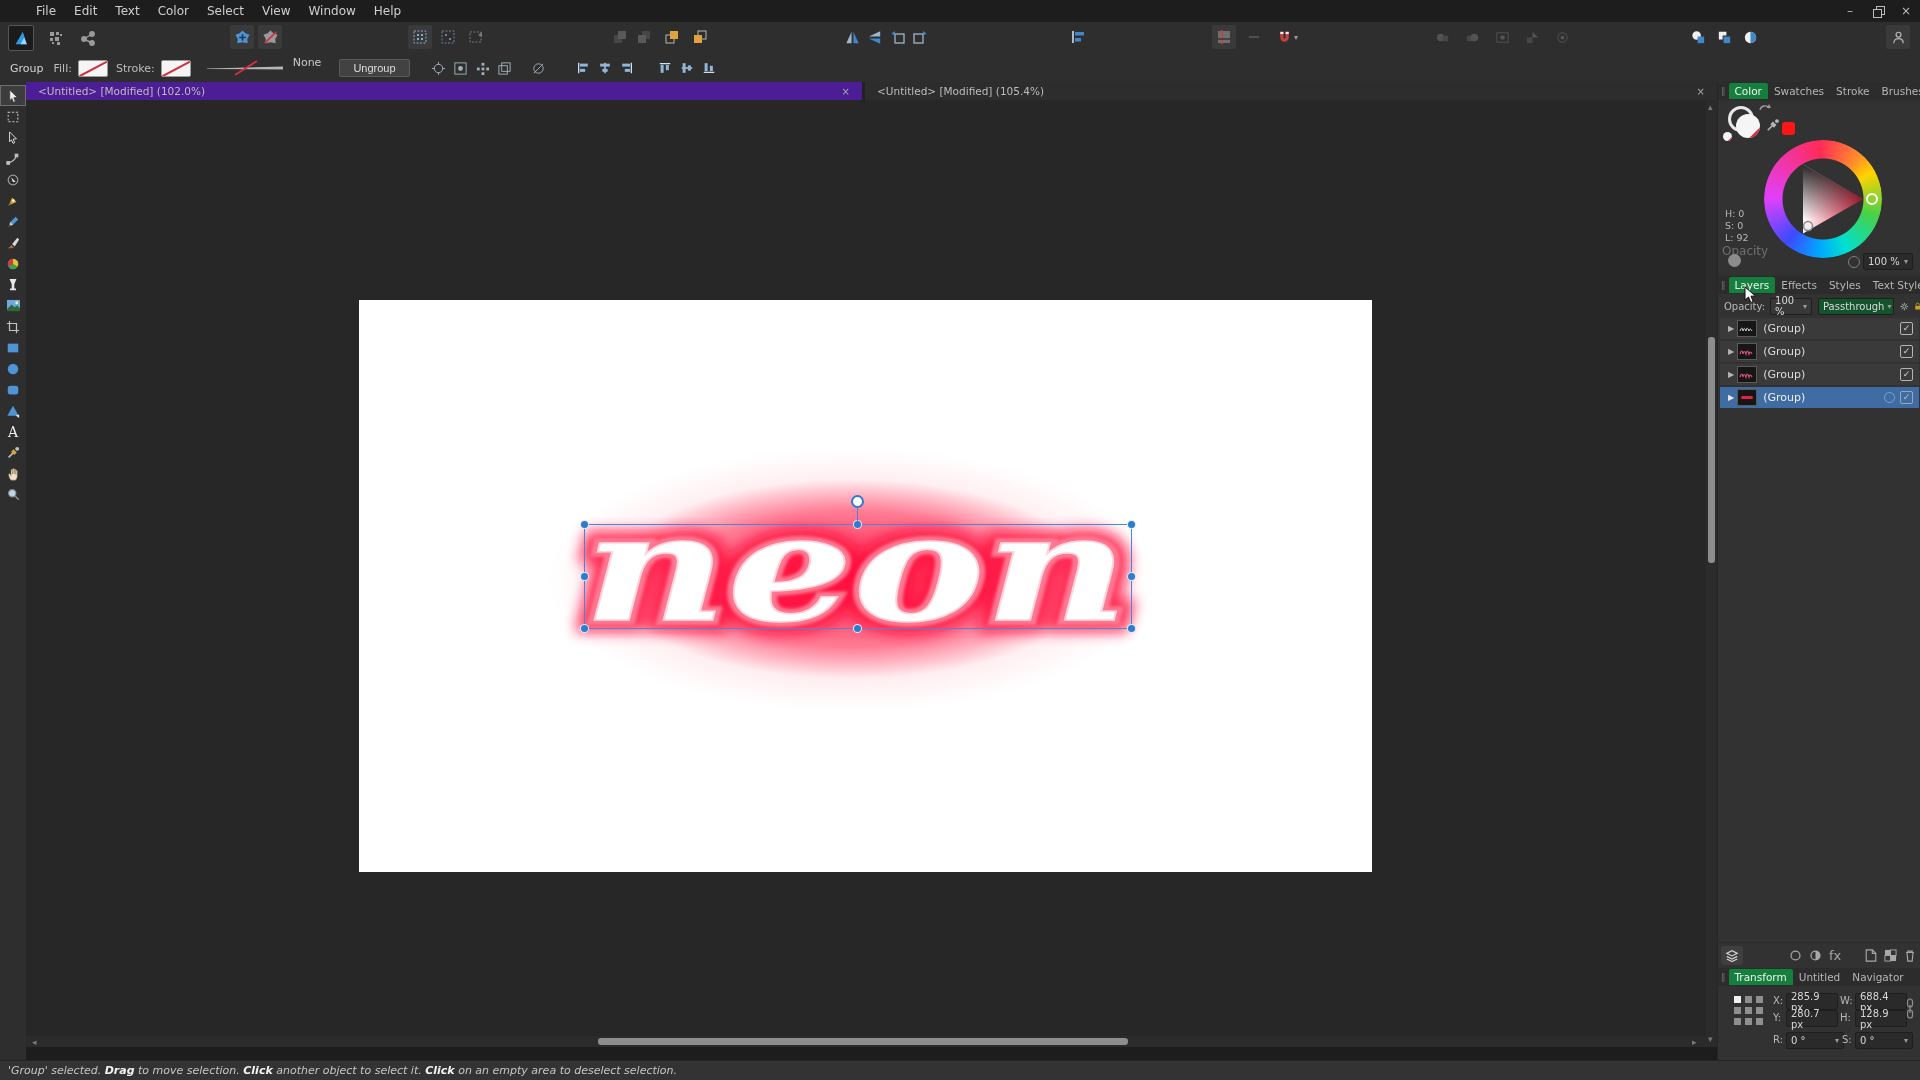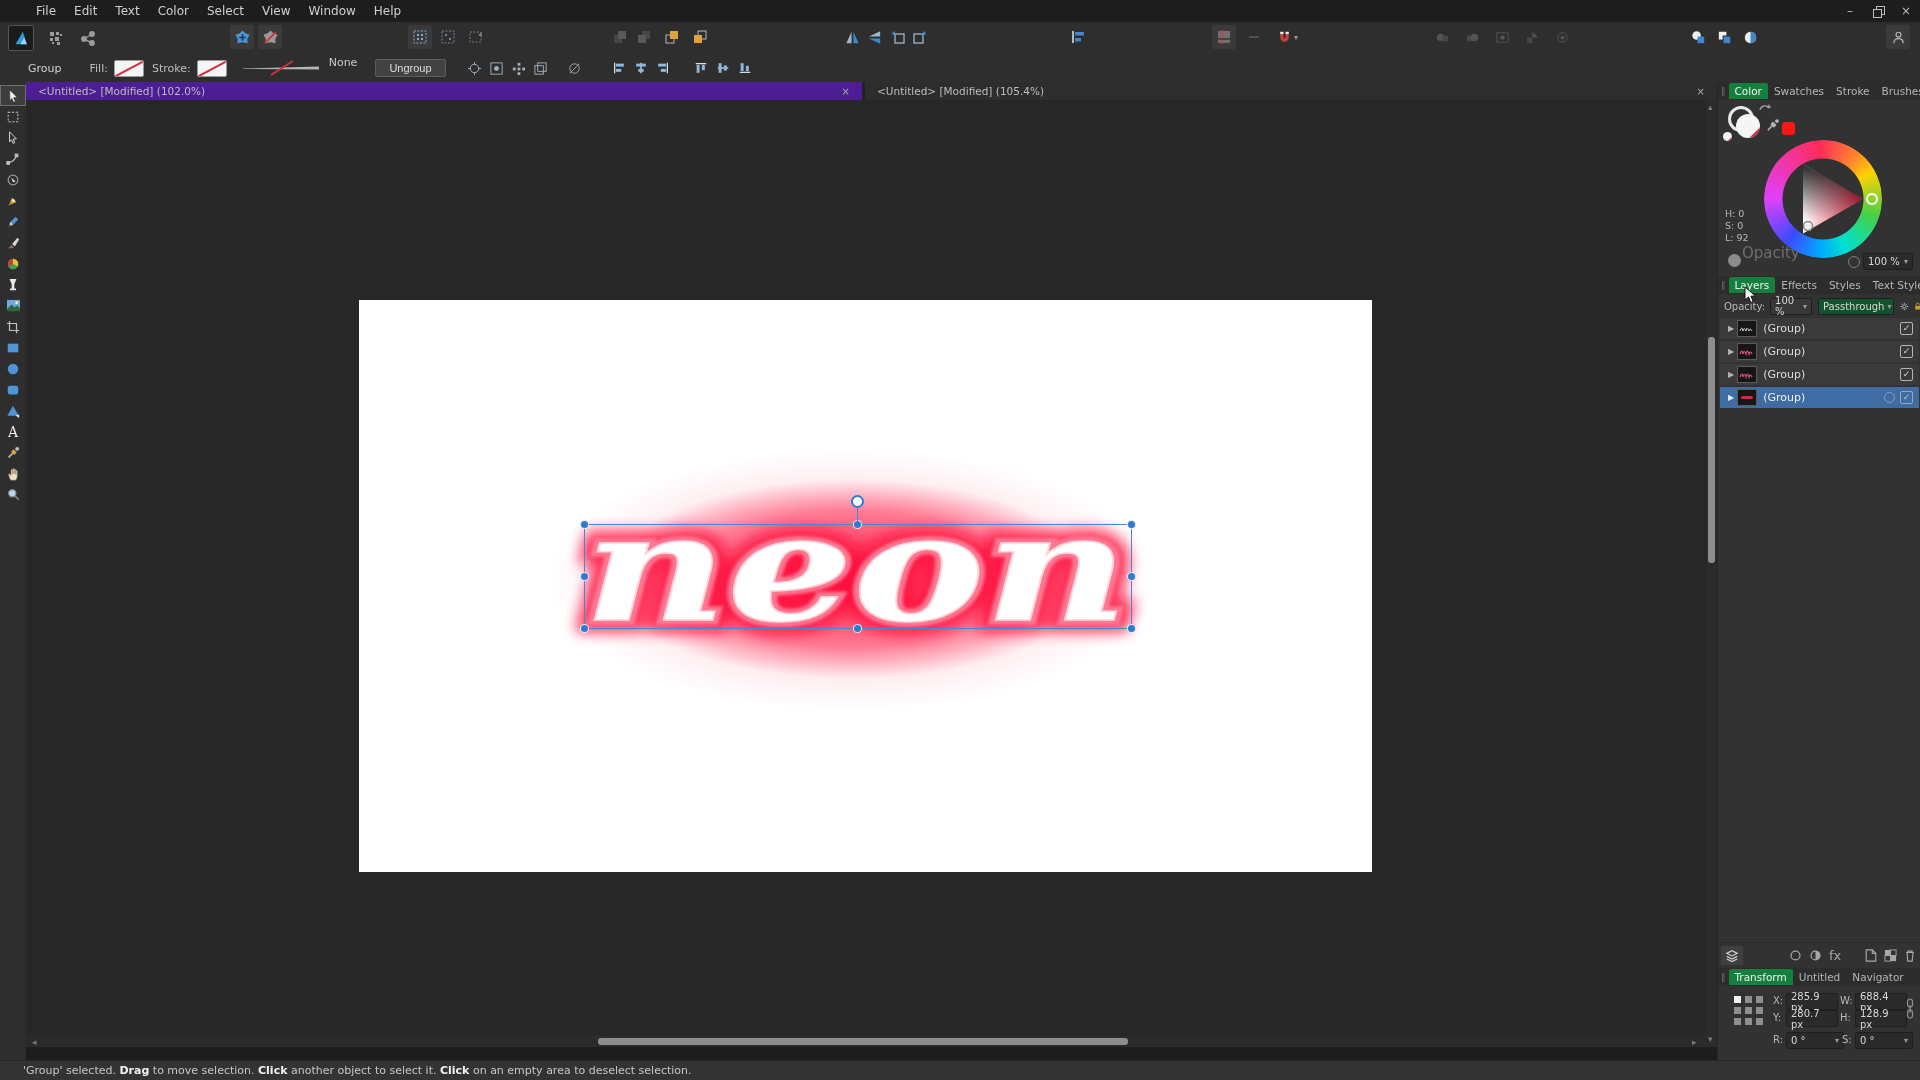--- a/index.html
+++ b/index.html
@@ -63,21 +63,21 @@
   .lrow{position:absolute;left:2px;width:199px;height:21px;background:#3a3a3a;display:flex;align-items:center;}
   .lrow-sel{background:#3e6ca3;}
   .lthumb{width:18px;height:15px;background:#161616;border:1px solid #5a5a5a;margin-left:3px;}
   .cbx{width:11px;height:11px;border:1px solid #b5b5b5;border-radius:2px;color:#d8d8d8;font-size:9px;
        display:flex;align-items:center;justify-content:center;line-height:1;}
   .flabel{font-size:10px;color:#b8b8b8;}
   .anchor{width:7px;height:7px;background:#8f8f8f;}
   .anchor-sel{background:#f2f2f2;}
 
   #statusbar{left:0;top:1060px;width:1920px;height:20px;background:#333333;border-top:1px solid #262626;
-             font-size:11px;color:#c6c6c6;display:flex;align-items:center;padding-left:23px;box-sizing:border-box;}
+             font-size:11px;color:#c6c6c6;display:flex;align-items:center;padding-left:8px;box-sizing:border-box;font-style:italic;}
   #statusbar b{color:#f2f2f2;}
 </style>
 </head>
 <body>
 
 <div class="abs row" id="menubar">
   <div style="width:27px"></div>
   <div class="menu-item">File</div>
   <div class="menu-item">Edit</div>
   <div class="menu-item">Text</div>
@@ -302,21 +302,21 @@
 
   <div class="abs tbico" style="left:1886px;top:3px;background:#3a3a3a;border-radius:2px">
     <svg width="15" height="15" viewBox="0 0 16 16" fill="none" stroke="#b5b5b5" stroke-width="1.3">
         <circle cx="8" cy="5" r="2.6"></circle>
         <path d="M3 14 c0-3.2 2.2-4.8 5-4.8 s5 1.6 5 4.8"></path>
       </svg>
   </div>
 </div>
 
 <div class="abs row" id="ctxbar">
-  <span style="padding:0 28px;color:#d2d2d2">Group</span>
+  <span style="padding:0 10px;color:#d2d2d2">Group</span>
   <span style="color:#bdbdbd">Fill:</span>
   <span class="swatch" style="margin:0 8px 0 6px"></span>
   <span style="color:#bdbdbd">Stroke:</span>
   <span class="swatch" style="margin:0 14px 0 6px"></span>
   <span style="position:relative;width:80px;height:16px">
     <svg width="80" height="16" viewBox="0 0 80 16">
         <polygon points="2,8.5 78,6.5 78,9.5 2,9 " fill="#b5b5b5"></polygon>
         <line x1="30" y1="15" x2="52" y2="1" stroke="#d03040" stroke-width="2"></line>
       </svg>
   </span>
@@ -631,21 +631,21 @@
         <circle cx="108" cy="59" r="5" fill="none" stroke="#ffffff" stroke-width="2"></circle>
         <circle cx="44" cy="86" r="4.5" fill="#efefef" stroke="#888" stroke-width="1.5"></circle>
       </svg>
     </div>
     <div class="abs" style="left:7px;top:108px;font-size:9.5px;color:#b8b8b8;line-height:12px">
       <div>H: 0</div>
       <div>S: 0</div>
       <div>L: 92</div>
     </div>
 
-    <div class="abs" style="left:24px;top:144px;font-size:15px;color:#6e6e6e">Opacity</div>
+    <div class="abs" style="left:4px;top:144px;font-size:12px;color:#6e6e6e">Opacity</div>
     <div class="abs" style="left:10px;top:154px;width:13px;height:13px;border-radius:50%;background:#8c8c8c"></div>
     <div class="abs" style="left:130px;top:156px;width:10px;height:10px;border-radius:50%;border:1px solid #7e7e7e"></div>
     <div class="abs fieldbox" style="left:145px;top:153px;width:40px">
       <span>100 %</span>
         <span class="caret">▾</span>
     </div>
   </div>
 
   <div class="abs ptabs" style="left:0;top:194px;width:203px">
     <span class="grip">‖</span>

